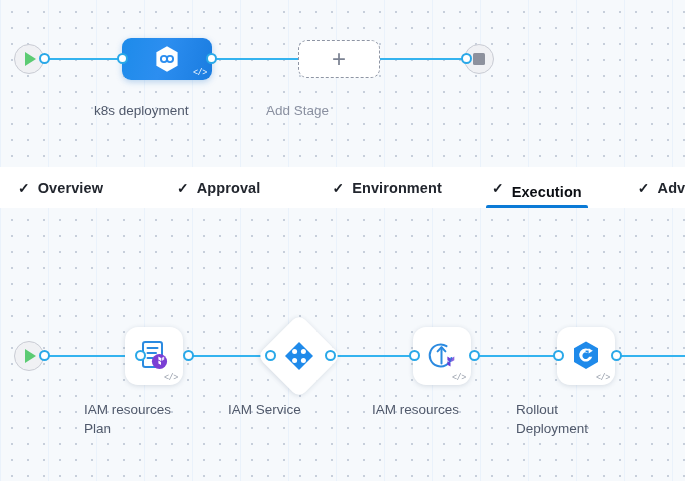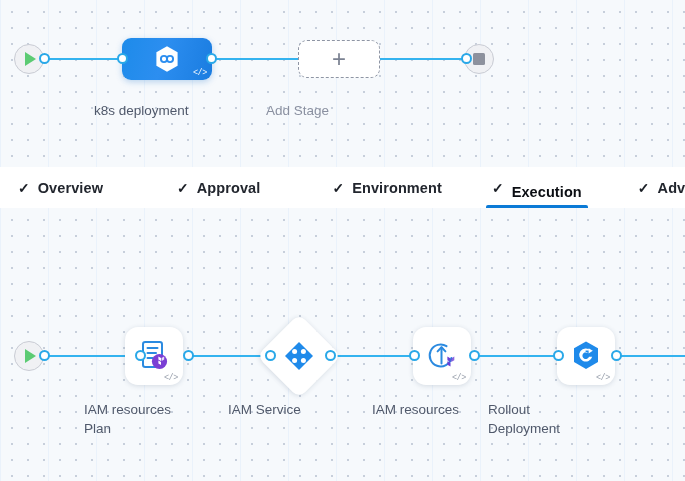--- a/index.html
+++ b/index.html
@@ -330,19 +330,19 @@
     <div class="step-node" style="left:557px; top:119px;">
       <svg class="icon" width="34" height="34" viewBox="0 0 34 34">
         <path d="M17 2.4 L29 9.3 L29 23.1 L17 30 L5 23.1 L5 9.3 Z" fill="#1f8aea"></path>
         <path d="M21.6 11.4 a6.6 6.6 0 1 0 1.6 6.4 l-3.2 0 a3.4 3.4 0 1 1 -0.9 -3.7 l-2.5 0 0 -2.7 z" fill="#ffffff"></path>
         <path d="M19.6 9.2 l4.2 2.6 -4.2 2.6 z" fill="#ffffff"></path>
       </svg>
       <span class="codebadge dark">&lt;/&gt;</span>
     </div>
     <div class="port" style="left:553px; top:142px;"></div>
     <div class="port" style="left:611px; top:142px;"></div>
-    <div class="nodelabel" style="left:488px; top:192px; width:140px;">
+    <div class="nodelabel" style="left:516px; top:192px; width:140px;">
       <div>Rollout</div>
       <div>Deployment</div>
     </div>
 
   </div>
 </div>
 
 </body></html>

